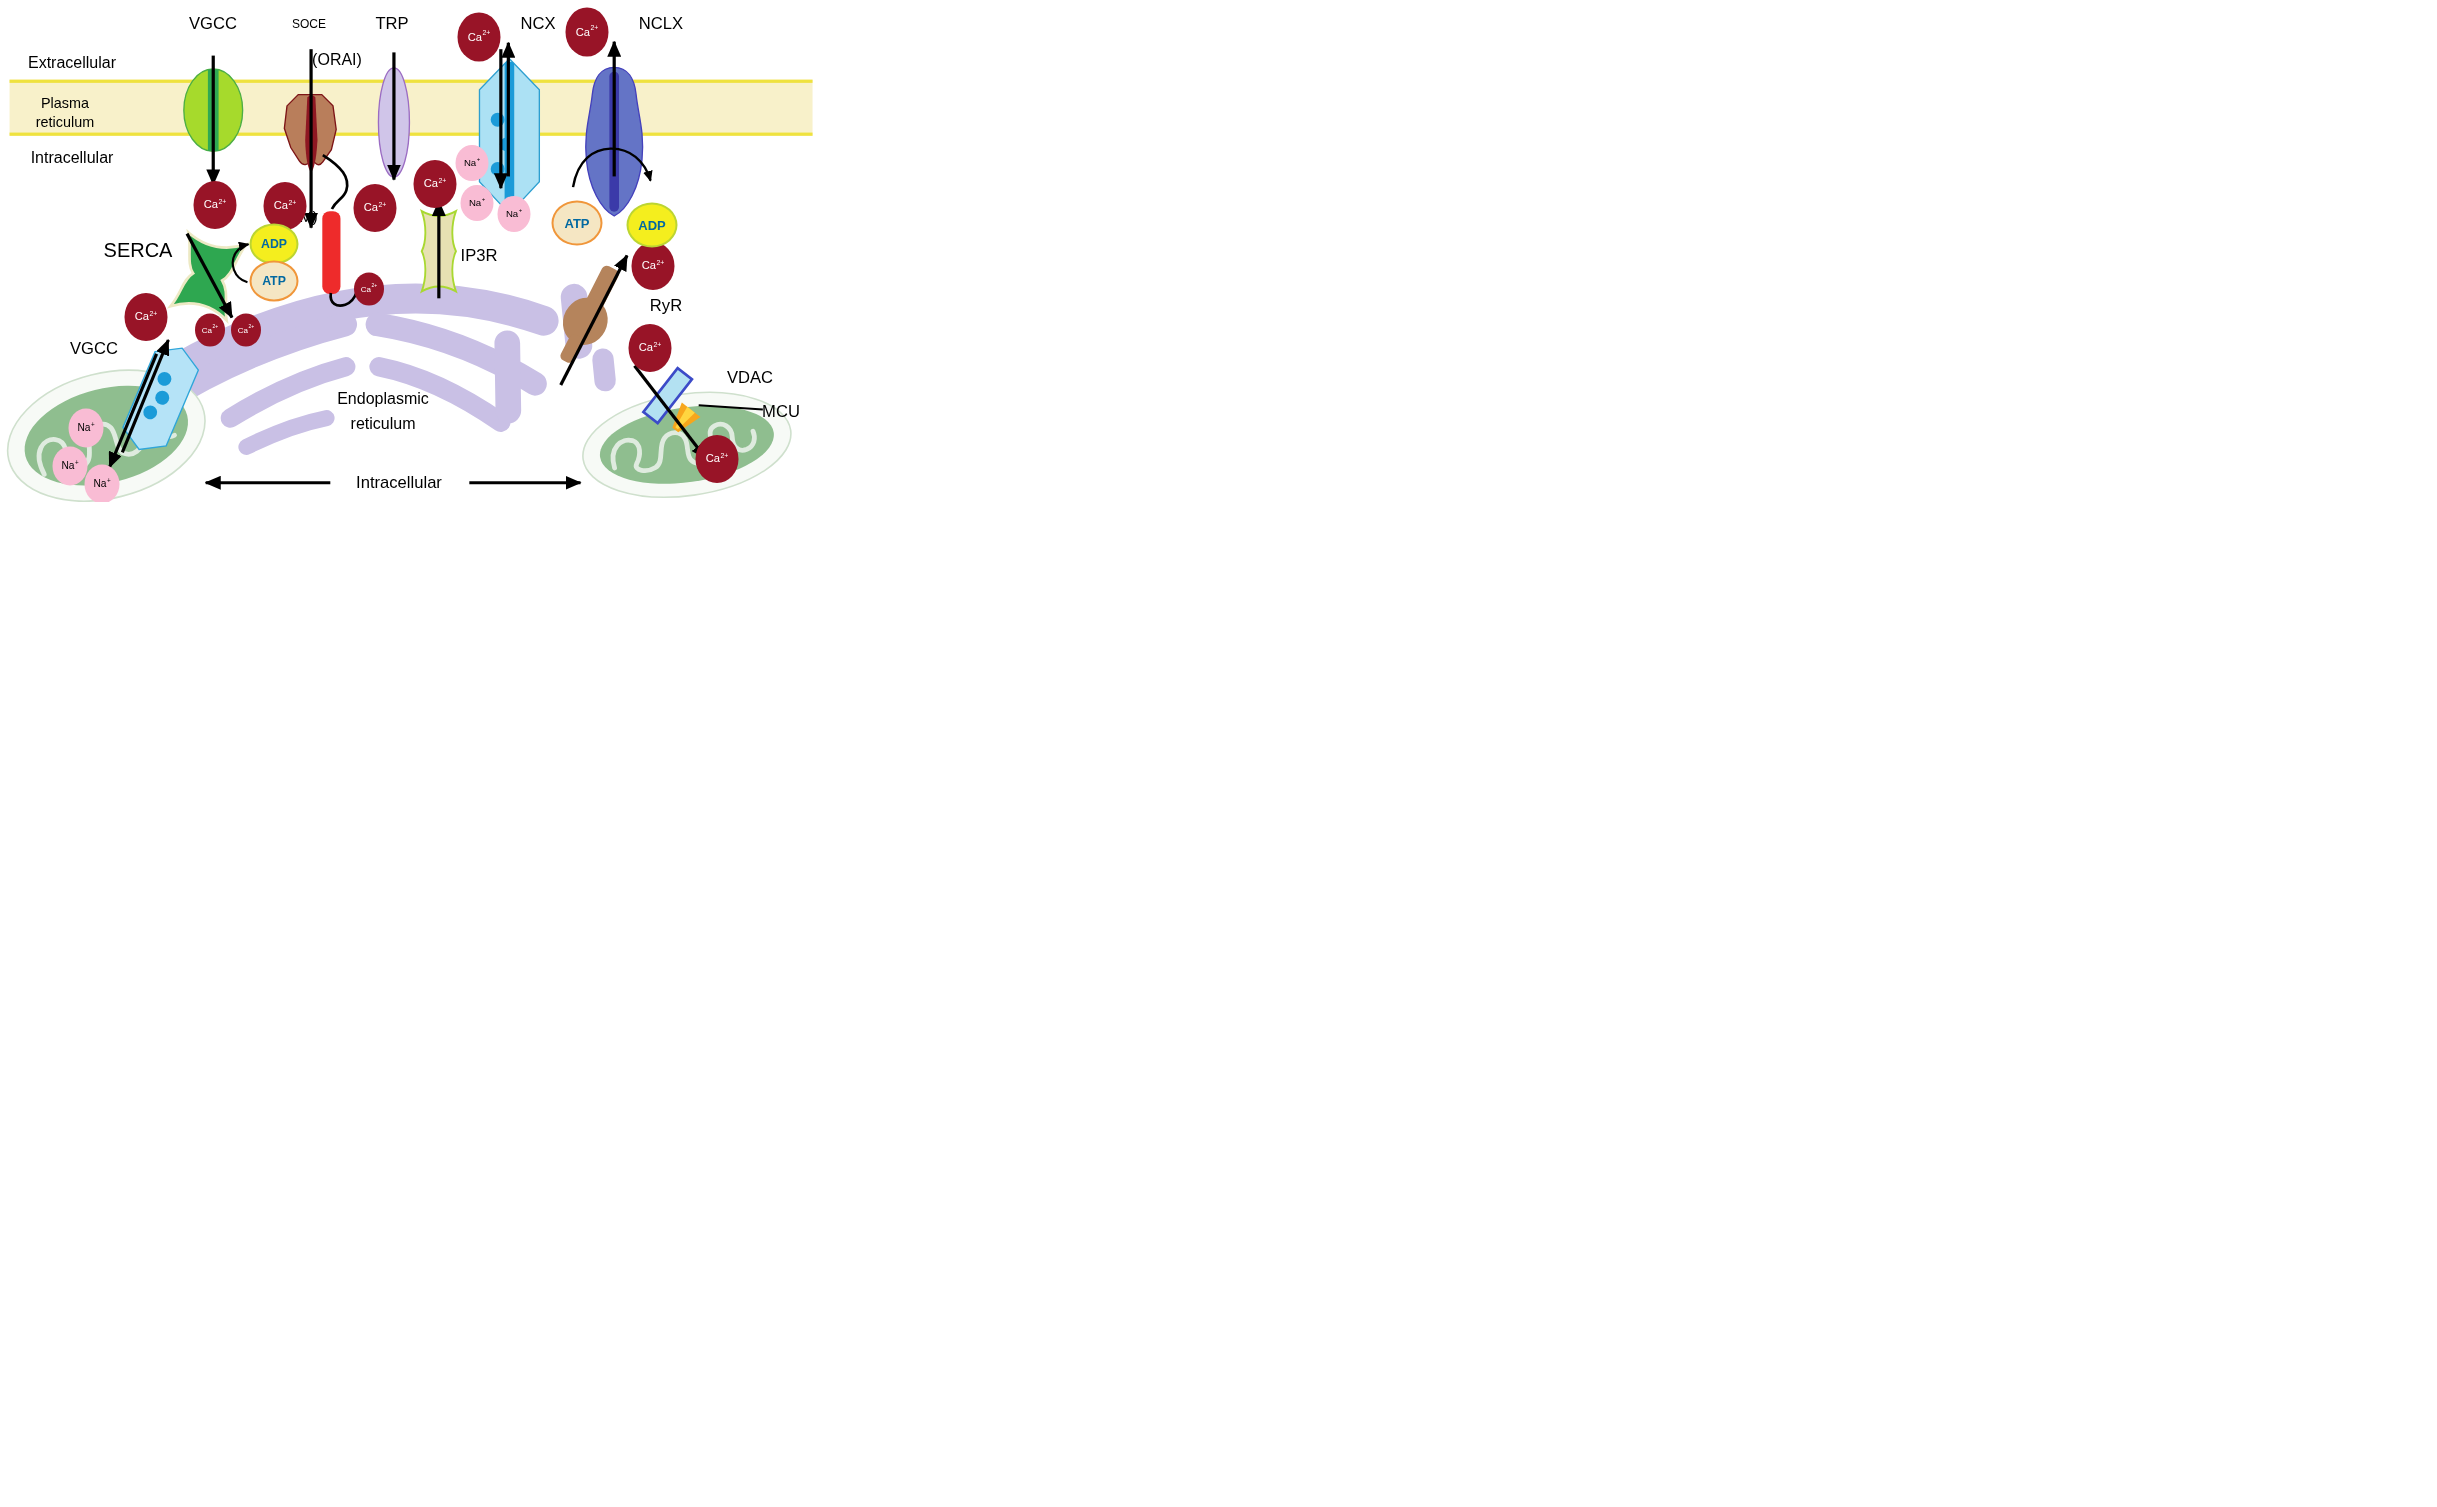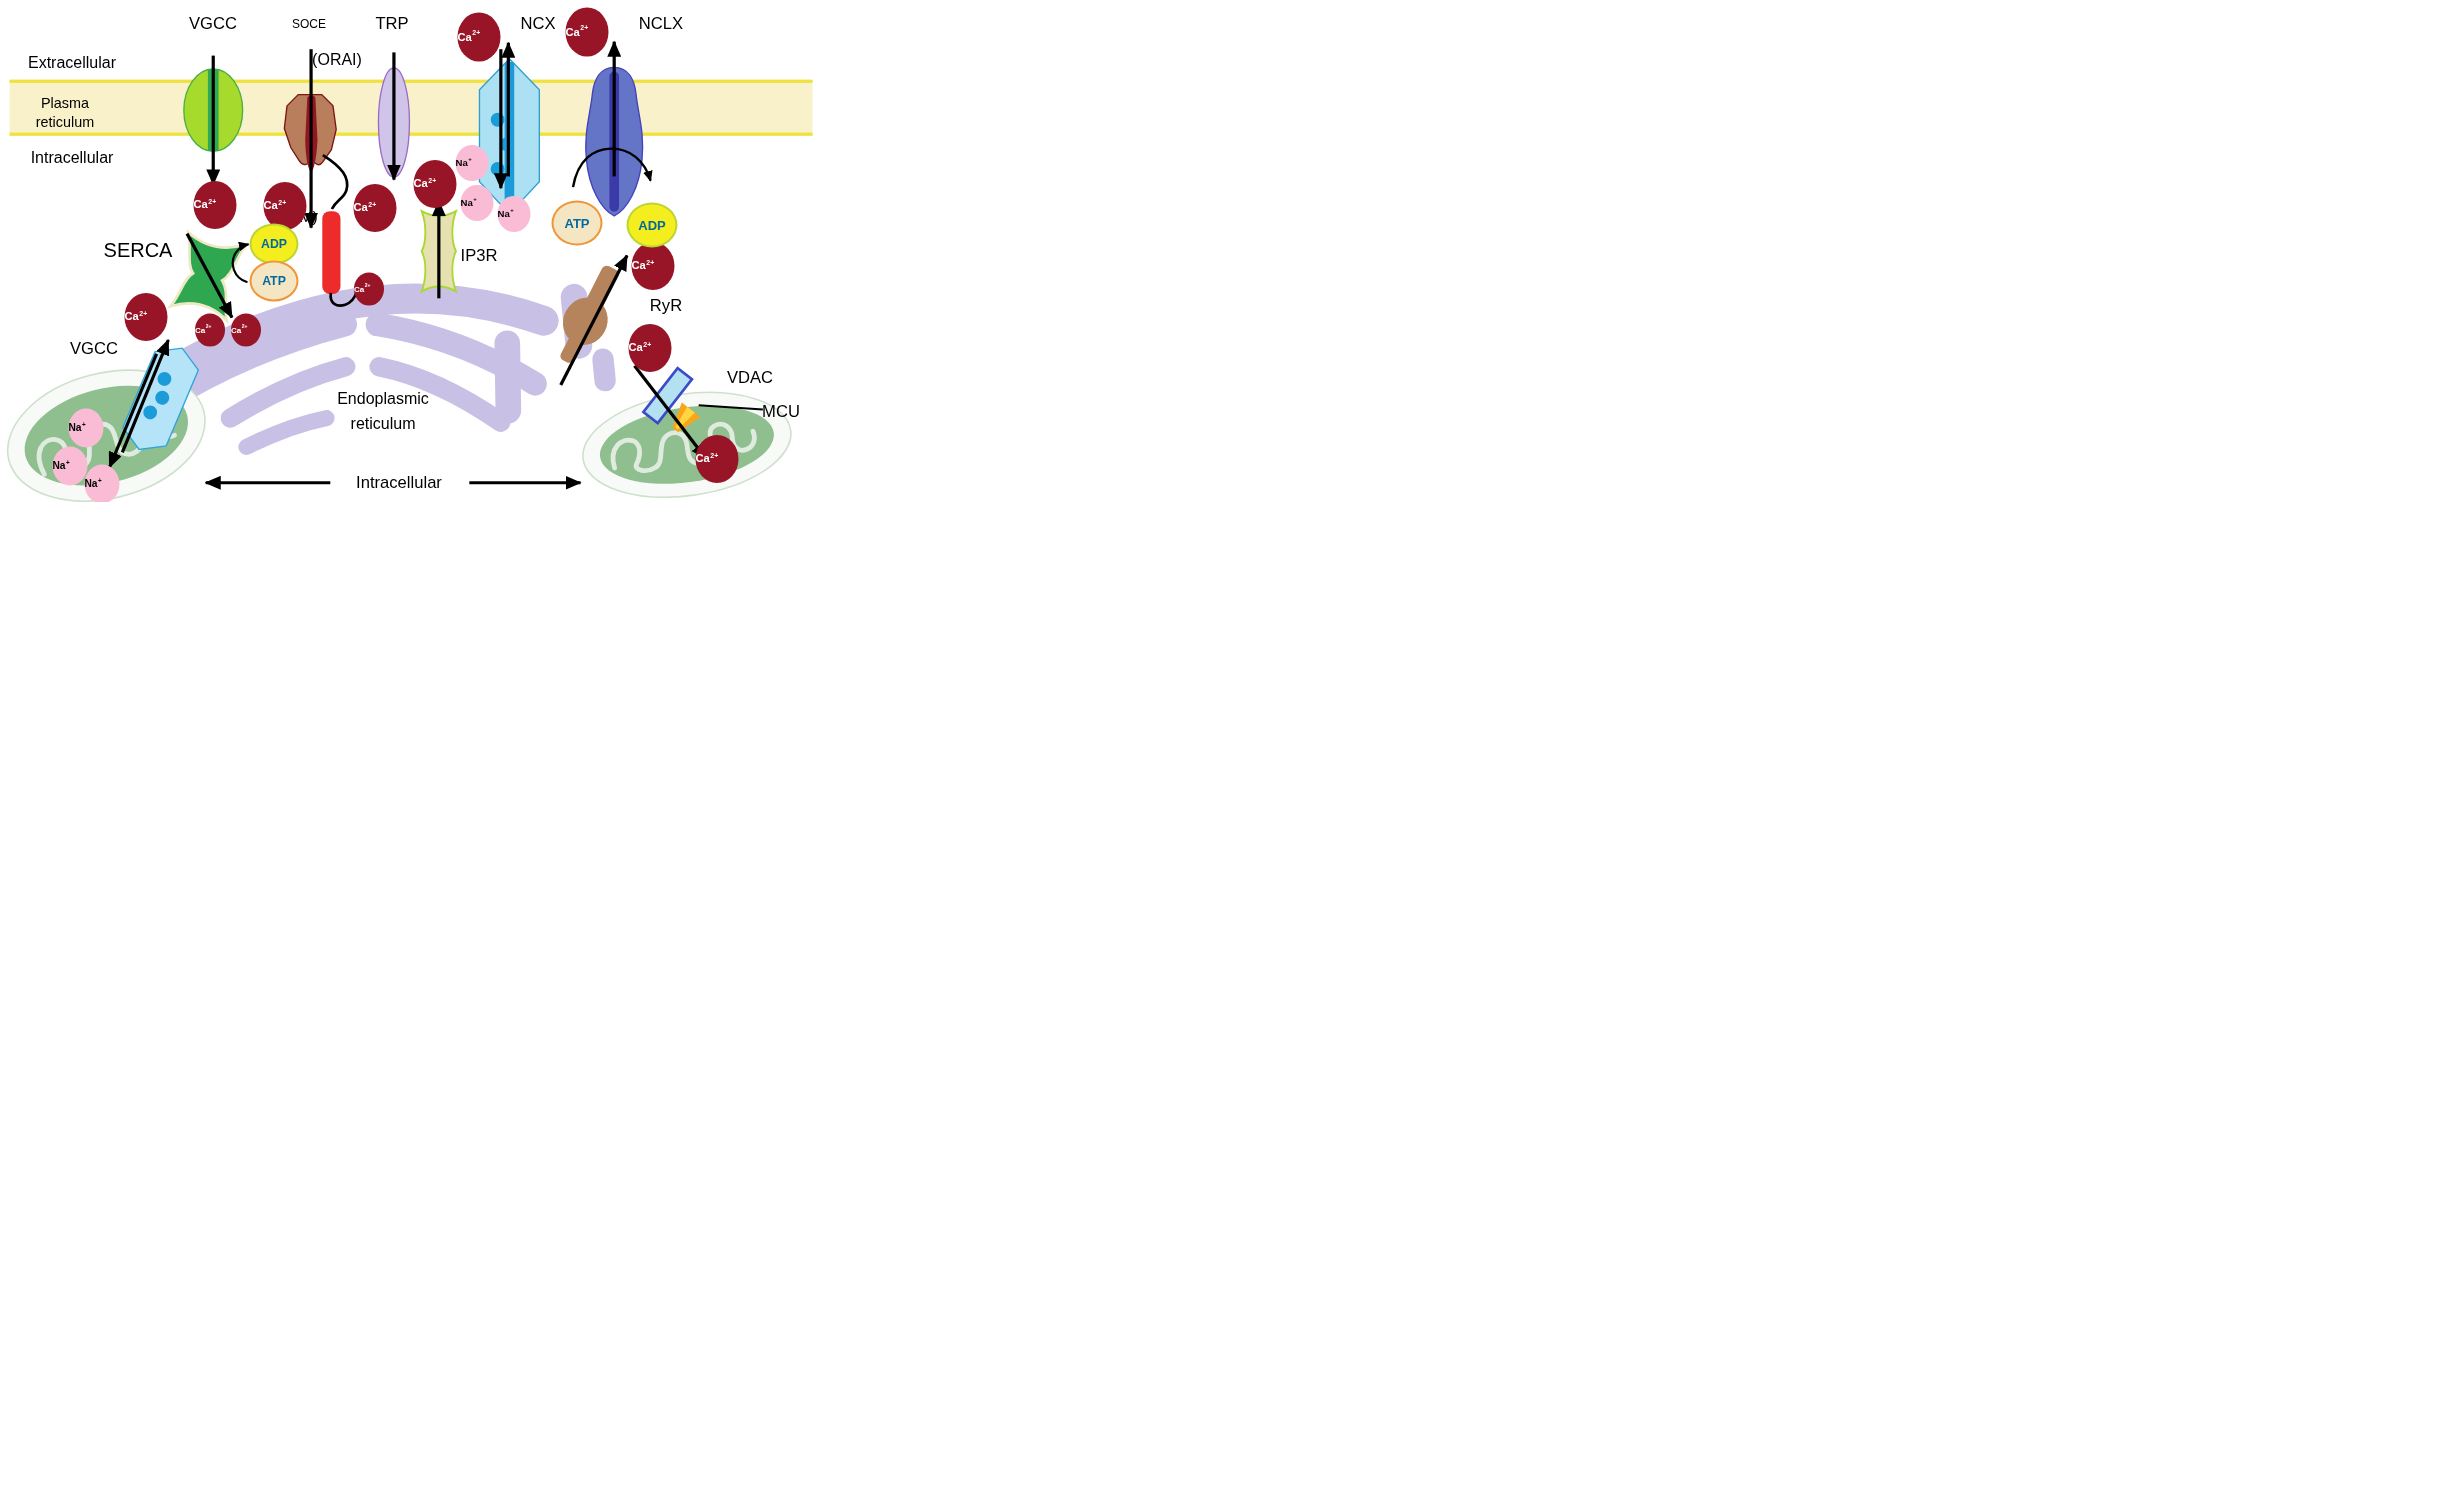--- a/index.html
+++ b/index.html
@@ -2,21 +2,21 @@
 <html style="font-size:8.6px"><head>
 <meta charset="utf-8">
 <style>
   html,body{margin:0;padding:0;background:#ffffff;}
   #canvas{position:relative;width:813px;height:502px;background:#ffffff;overflow:hidden;
           font-family:"Liberation Sans","DejaVu Sans",sans-serif;}
   #art{position:absolute;left:0;top:0;width:813px;height:502px;}
   .lbl{position:absolute;transform:translate(-50%,-50%);font-weight:normal;color:#000000;
        white-space:nowrap;letter-spacing:0px;line-height:1;}
   .ion{position:absolute;transform:translate(-50%,-50%);border-radius:50%;
-       display:flex;align-items:center;font-weight:bold;line-height:1;}
+       display:flex;align-items:center;justify-content:center;font-weight:normal;line-height:1;}
   .ion sup{font-size:.62em;margin-left:0.5px;transform:translateY(-0.45em);}
   .ca{background:#981427;color:#ffffff;}
   .na{background:#F9BCD4;color:#000000;}
   .pill{position:absolute;transform:translate(-50%,-50%);border-radius:50%;
         display:flex;align-items:center;justify-content:center;font-weight:bold;color:#0369a1;
         line-height:1;}
 </style>
 </head>
 <body>
 

